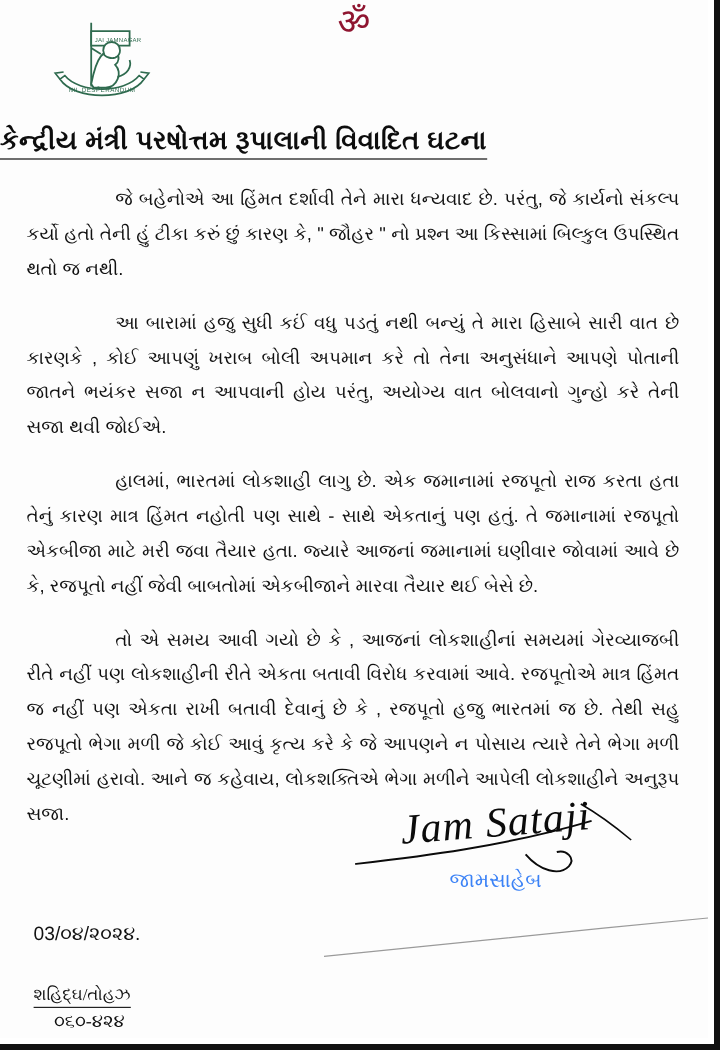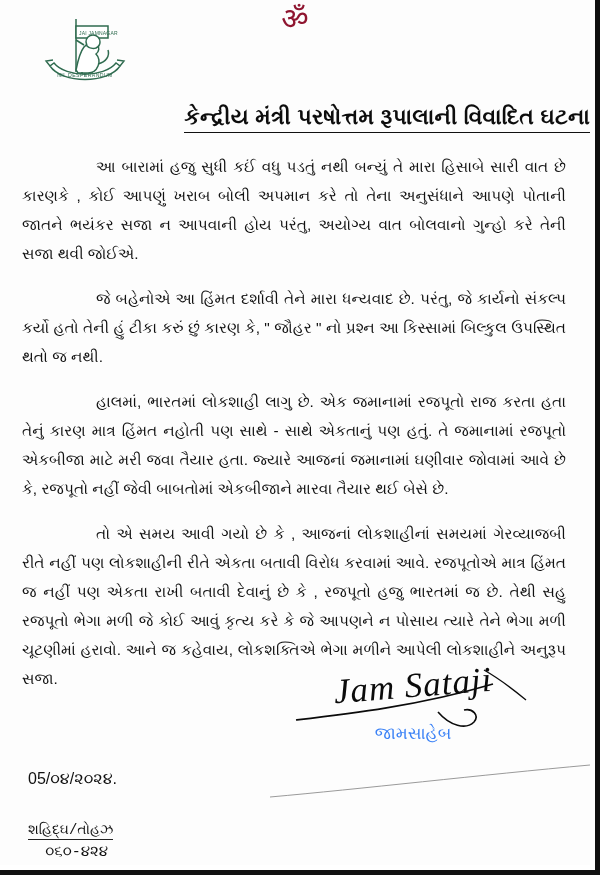--- a/index.html
+++ b/index.html
@@ -56,21 +56,21 @@
     font-size: 23px;
     letter-spacing: 0.6px;
     color: #1a1a1a;
     white-space: nowrap;
   }
 
   .title-wrap {
     position: absolute;
     left: 0; right: 0;
     top: 104px;
-    text-align: right;
+    text-align: left;
   }
   .title {
     display: inline-block;
     font-family: "Liberation Sans", "DejaVu Sans", sans-serif;
     font-size: 22px;
     font-weight: 700;
     color: #0d0d0d;
     letter-spacing: 0.2px;
     padding-bottom: 2px;
     border-bottom: 1.6px solid #111;
@@ -139,21 +139,21 @@
     top: 766px;
     font-family: "Liberation Sans", "DejaVu Sans", sans-serif;
     font-size: 16px;
     line-height: 26px;
     color: #111;
   }
   .ref-block {
     position: absolute;
     left: 28px;
     top: 822px;
-    font-family: Liberation Mono, monospace;
+    font-family: Liberation Serif, serif;
     font-size: 14px;
     color: #111;
   }
   .ref-code {
     display: inline-block;
     border-bottom: 1.3px solid #222;
     padding-bottom: 1px;
   }
   .ref-num {
     margin-top: 3px;
@@ -227,38 +227,38 @@
     </div>
 
     <div class="om">ॐ</div>
 
 
     <div class="title-wrap">
       <span class="title">કેન્દ્રીય મંત્રી પરષોત્તમ રૂપાલાની વિવાદિત ઘટના</span>
     </div>
 
     <div class="body">
+      <p class="para">જે બહેનોએ આ હિંમત દર્શાવી તેને મારા ધન્યવાદ છે. પરંતુ, જે કાર્યનો સંકલ્પ કર્યો હતો તેની હું ટીકા કરું છું કારણ કે, " જૌહર " નો પ્રશ્ન આ કિસ્સામાં બિલ્કુલ ઉપસ્થિત થતો જ નથી.</p>
       <p class="para">આ બારામાં  હજુ સુધી કઈં વધુ પડતું નથી બન્યું તે મારા હિસાબે સારી વાત છે કારણકે , કોઈ આપણું ખરાબ બોલી અપમાન કરે તો તેના અનુસંધાને આપણે પોતાની જાતને ભયંકર સજા ન આપવાની હોય પરંતુ, અયોગ્ય વાત બોલવાનો ગુન્હો કરે તેની સજા થવી જોઈએ.</p>
-      <p class="para">જે બહેનોએ આ હિંમત દર્શાવી તેને મારા ધન્યવાદ છે. પરંતુ, જે કાર્યનો સંકલ્પ કર્યો હતો તેની હું ટીકા કરું છું કારણ કે, " જૌહર " નો પ્રશ્ન આ કિસ્સામાં બિલ્કુલ ઉપસ્થિત થતો જ નથી.</p>
       <p class="para">હાલમાં, ભારતમાં લોકશાહી લાગુ છે. એક જમાનામાં રજપૂતો રાજ કરતા હતા તેનું કારણ માત્ર હિંમત નહોતી પણ સાથે - સાથે એકતાનું પણ હતું. તે જમાનામાં રજપૂતો એકબીજા માટે મરી જવા તૈયાર હતા. જ્યારે આજનાં જમાનામાં ઘણીવાર જોવામાં આવે છે કે, રજપૂતો નહીં જેવી બાબતોમાં એકબીજાને મારવા તૈયાર થઈ બેસે છે.</p>
       <p class="para">તો એ સમય આવી ગયો છે કે , આજનાં લોકશાહીનાં સમયમાં ગેરવ્યાજબી રીતે નહીં પણ લોકશાહીની રીતે એકતા બતાવી વિરોધ કરવામાં આવે. રજપૂતોએ માત્ર હિંમત જ નહીં પણ એકતા રાખી બતાવી દેવાનું છે કે , રજપૂતો હજુ ભારતમાં જ છે. તેથી સહુ રજપૂતો ભેગા મળી જે કોઈ આવું કૃત્ય કરે કે જે આપણને ન પોસાય ત્યારે તેને ભેગા મળી ચૂટણીમાં હરાવો. આને  જ કહેવાય, લોકશક્તિએ ભેગા મળીને આપેલી લોકશાહીને અનુરૂપ સજા.</p>
     </div>
 
     <div class="sig-block">
       <svg class="sig-svg" viewBox="0 0 250 70" xmlns="http://www.w3.org/2000/svg">
         <path d="M8 56 C60 50 130 42 205 20" stroke="#0b0b0b" stroke-width="1.6" fill="none"></path>
         <path d="M150 48 C162 62 178 66 186 58 C192 51 184 44 176 46" stroke="#0b0b0b" stroke-width="1.6" fill="none"></path>
         <path d="M196 6 C210 14 226 26 238 36" stroke="#0b0b0b" stroke-width="1.3" fill="none"></path>
       </svg>
       <div class="sig-script">Jam Sataji</div>
       <div class="sig-name">જામસાહેબ</div>
     </div>
 
     <div class="place-date">
-      <div>05/૦૪/૨૦૨૪.</div>
+      <div>03/૦૪/૨૦૨૪.</div>
     </div>
 
     <div class="ref-block">
       <div><span class="ref-code">શહિદ્ઘ/તોહઝ</span></div>
       <div class="ref-num">૦૬૦-૪૨૪</div>
     </div>
 
 
     <div class="page-curl">
       <svg width="320" height="40" viewBox="0 0 320 40" xmlns="http://www.w3.org/2000/svg">

